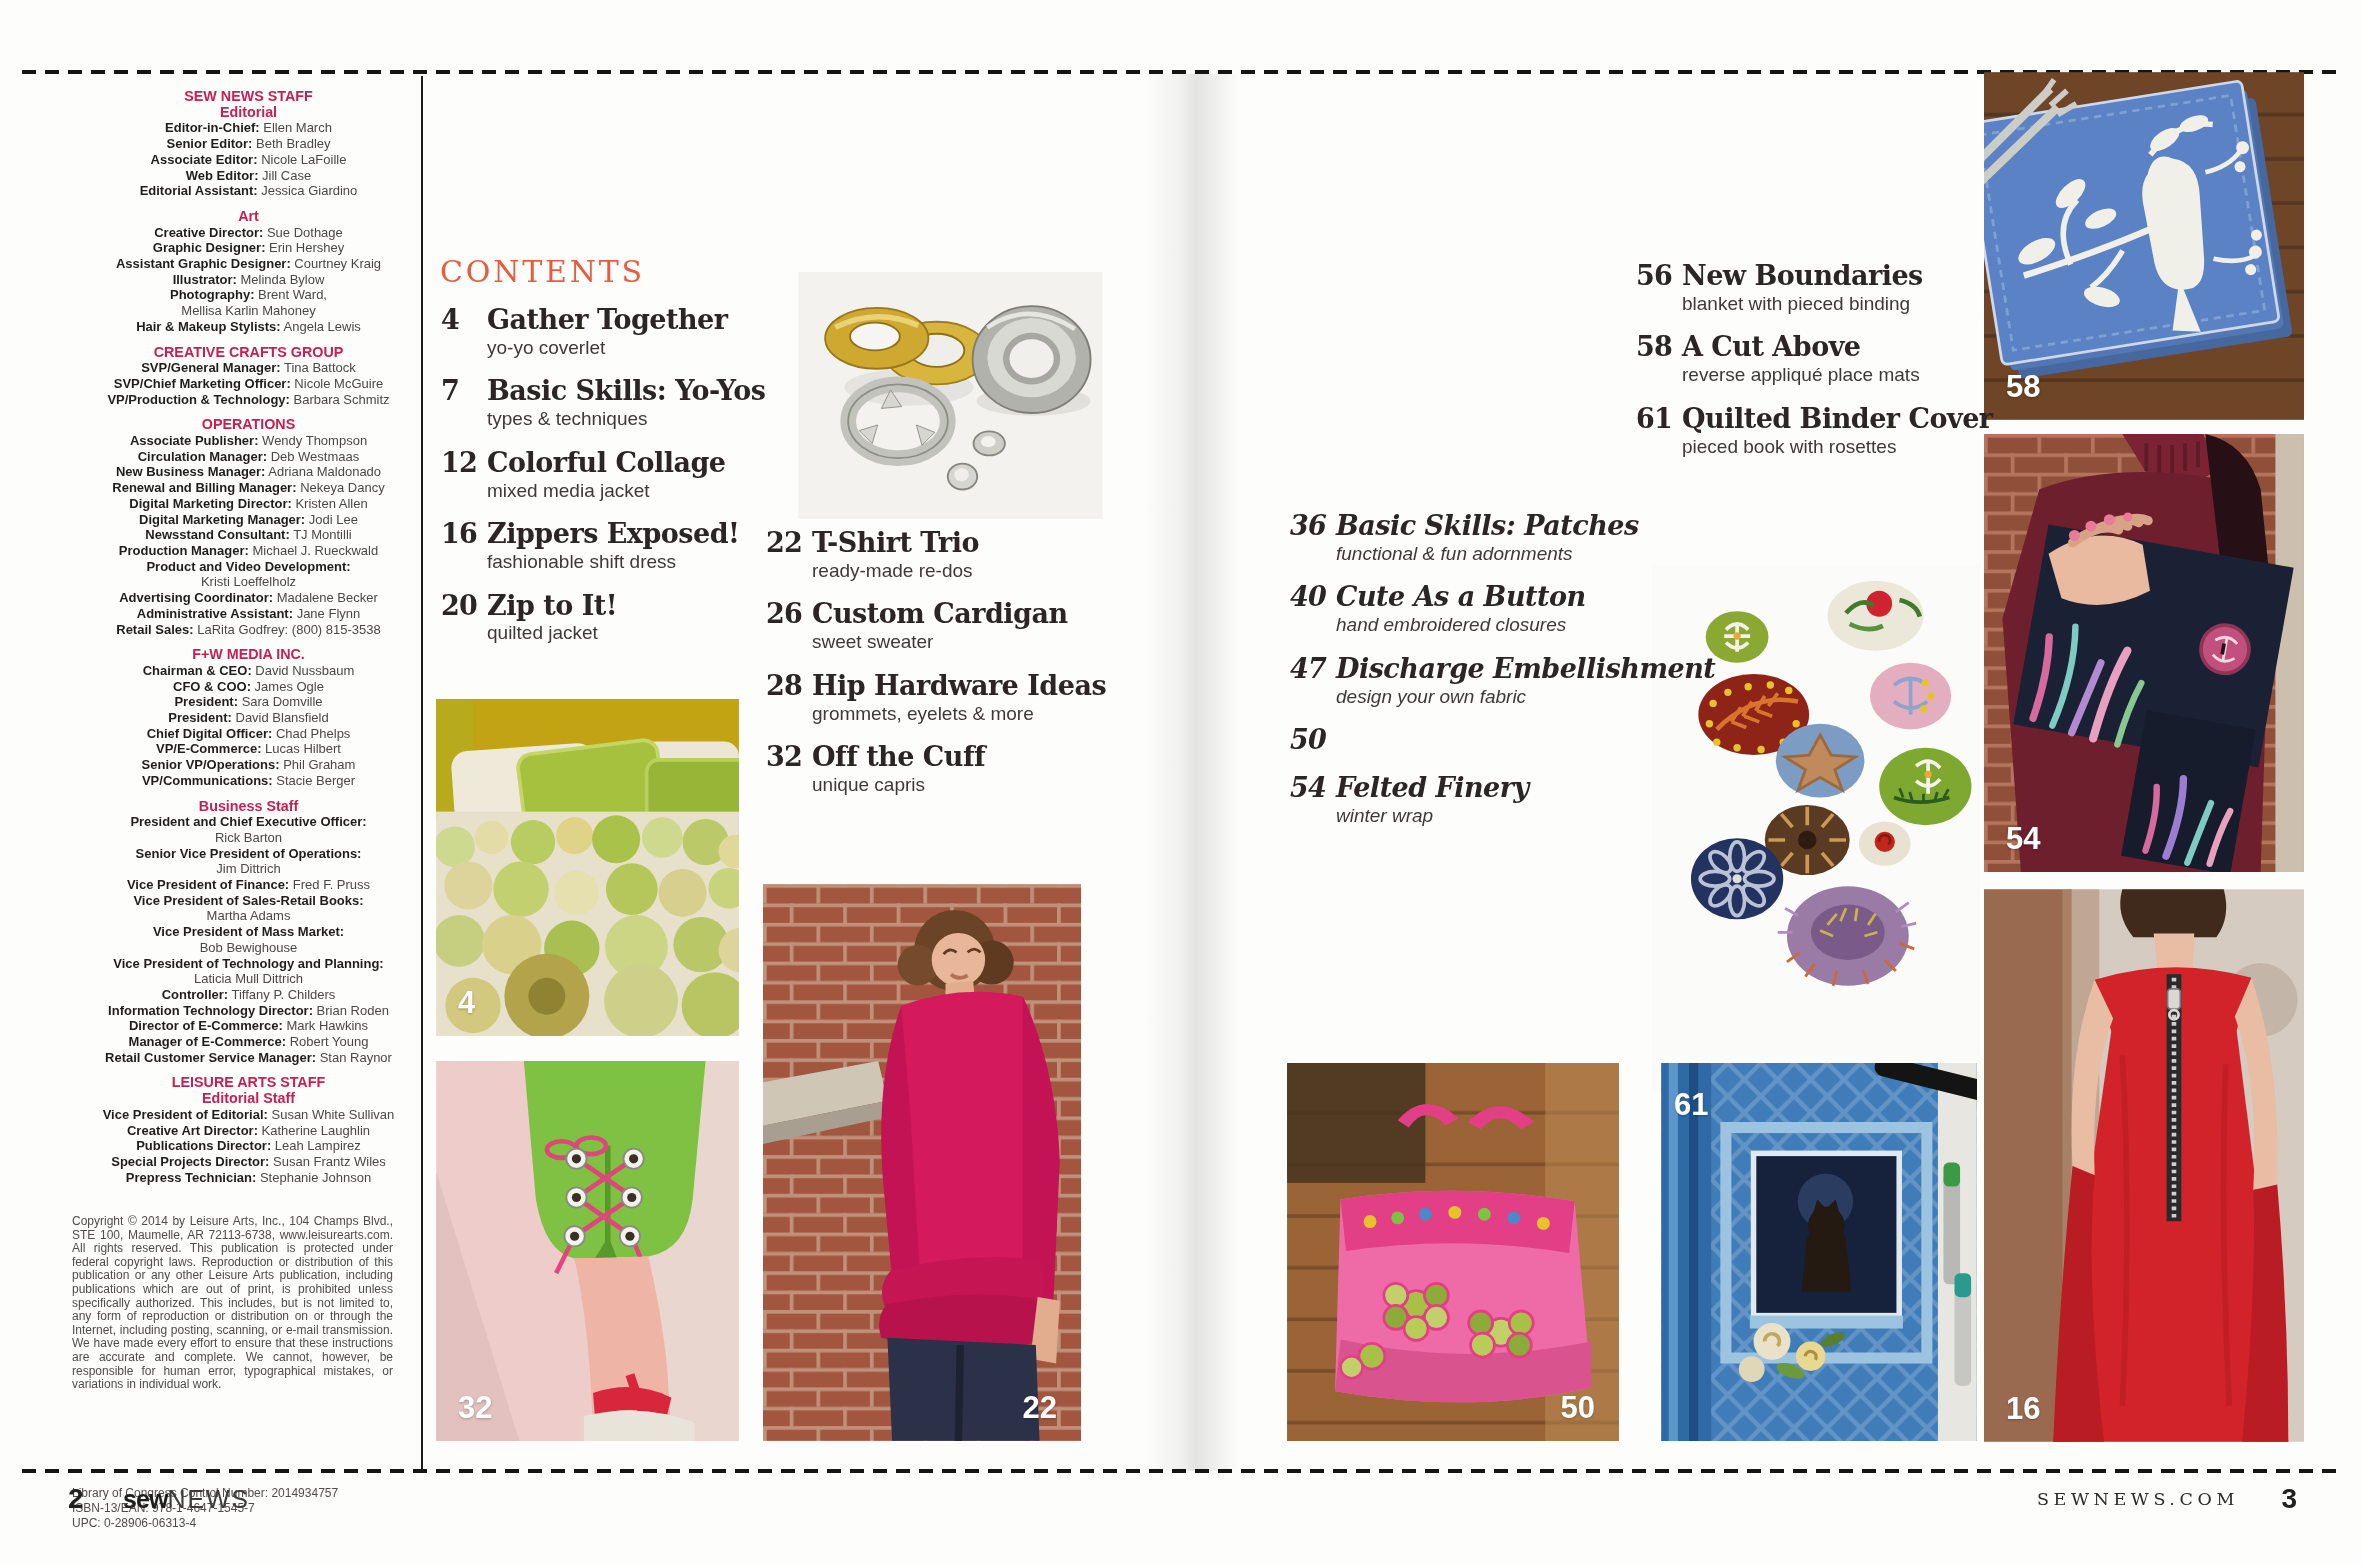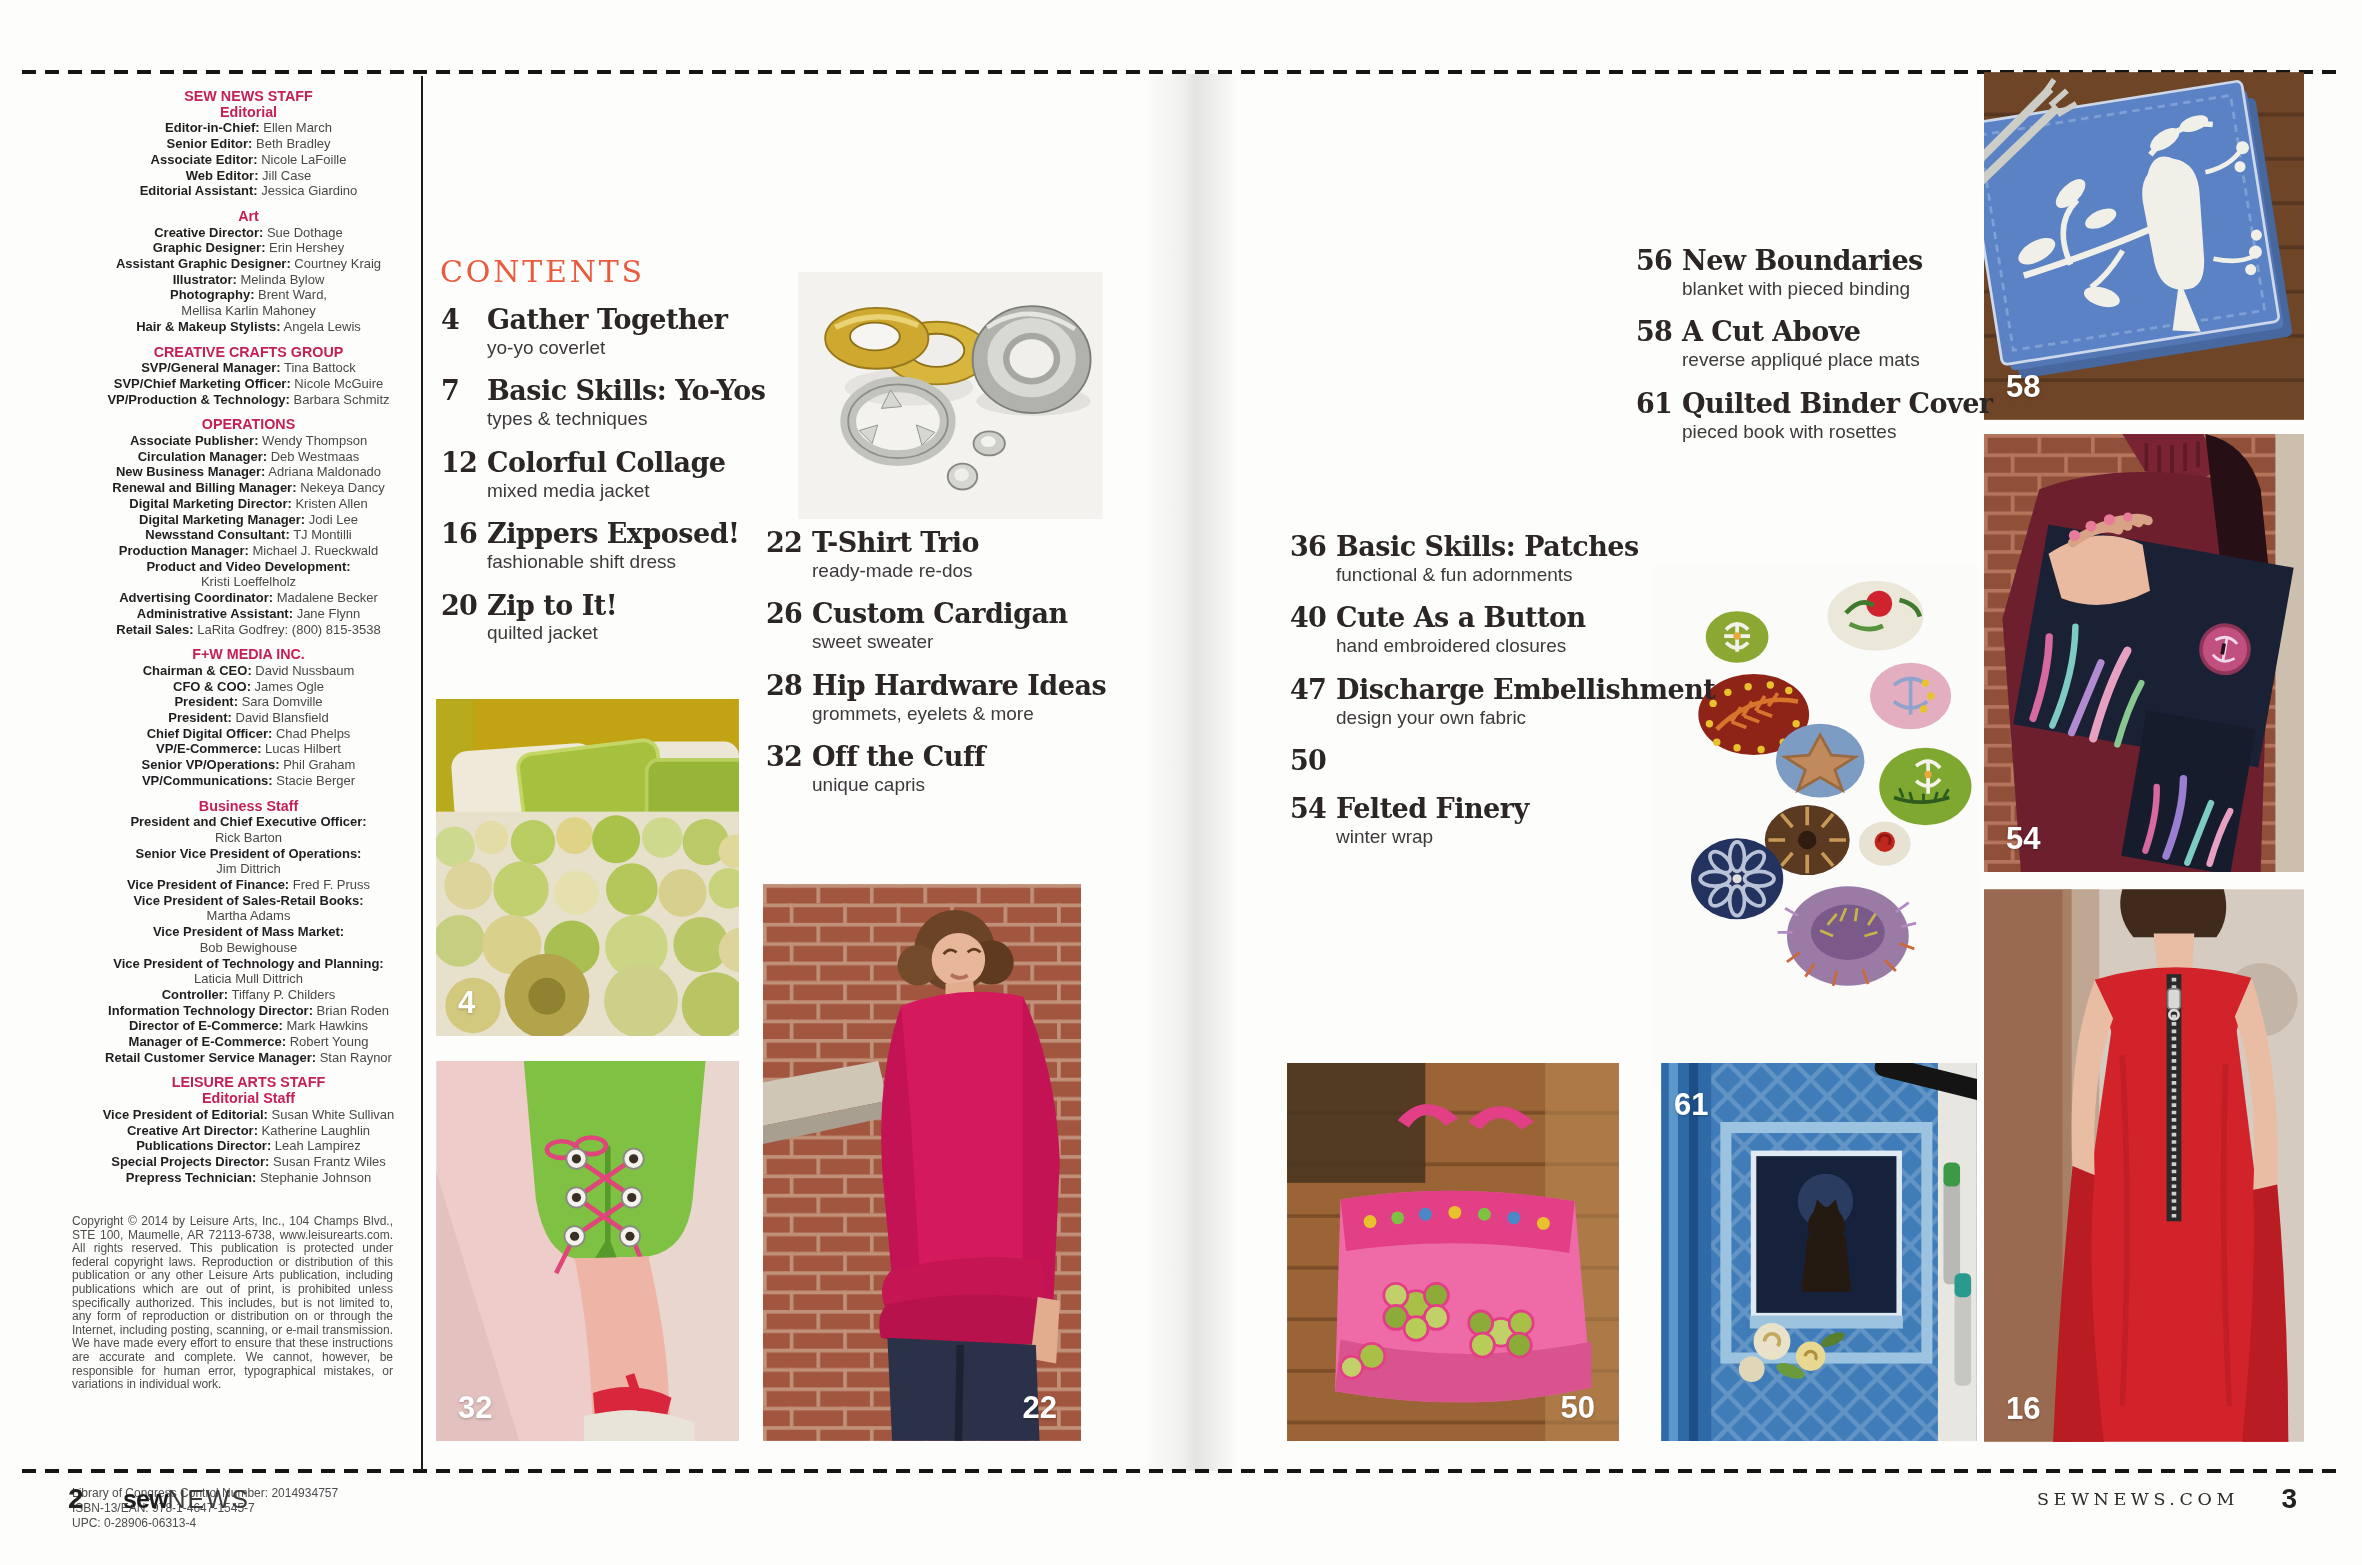--- a/index.html
+++ b/index.html
@@ -26,22 +26,22 @@
                   font-size:43px;letter-spacing:2.8px;color:#e95b3e;font-variant:small-caps;}
   .toc-col{position:absolute;}
   .toc-entry{display:flex;margin-bottom:17.5px;}
   .toc-num{flex:0 0 46px;font-family:"DejaVu Serif",serif;font-weight:bold;font-size:27px;
            line-height:30px;color:#2b2624;letter-spacing:-0.9px;}
   .toc-title{font-family:"DejaVu Serif",serif;font-weight:bold;font-size:27px;line-height:30px;
              color:#2b2624;white-space:nowrap;letter-spacing:-0.5px;}
   .toc-sub{font-size:19px;line-height:23px;color:#3d393a;margin-top:0.9px;}
   .toc-col1{left:441px;top:305px;width:323px;}
   .toc-col2{left:766px;top:528px;width:323px;}
-  .toc-col3{left:1290px;top:532px;width:369px;}
-  .toc-col4{left:1636px;top:246px;width:351px;}
+  .toc-col3{left:1290px;top:511px;width:369px;font-style:italic;}
+  .toc-col4{left:1636px;top:261px;width:351px;}
 
   
   .photo{position:absolute;overflow:hidden;}
   .photo svg{display:block;}
   .pnum{position:absolute;color:#fff;font-weight:bold;font-size:31px;font-family:"Liberation Sans",sans-serif;
         text-shadow:0 0.9px 2.8px rgba(0,0,0,.25);}
   .pnum-bl{left:22px;bottom:14.8px;}
   .pnum-br{right:24px;bottom:14.8px;}
   .pnum-tl{left:13px;top:24px;}
 

